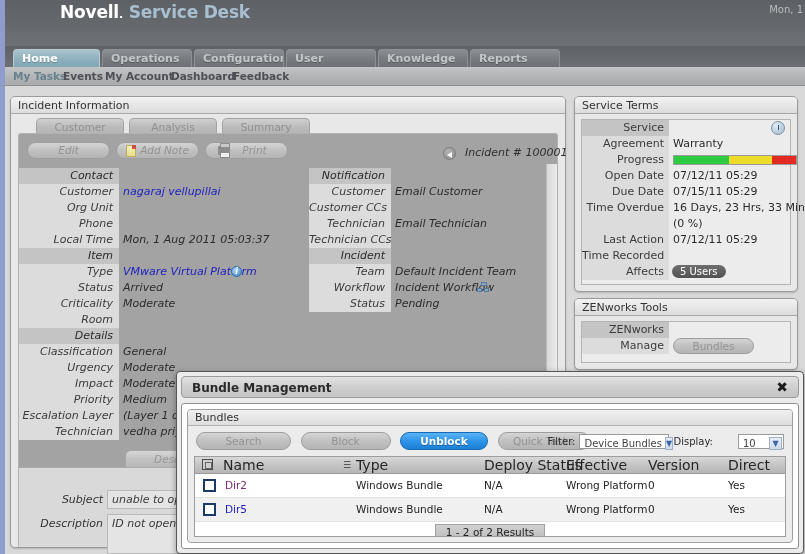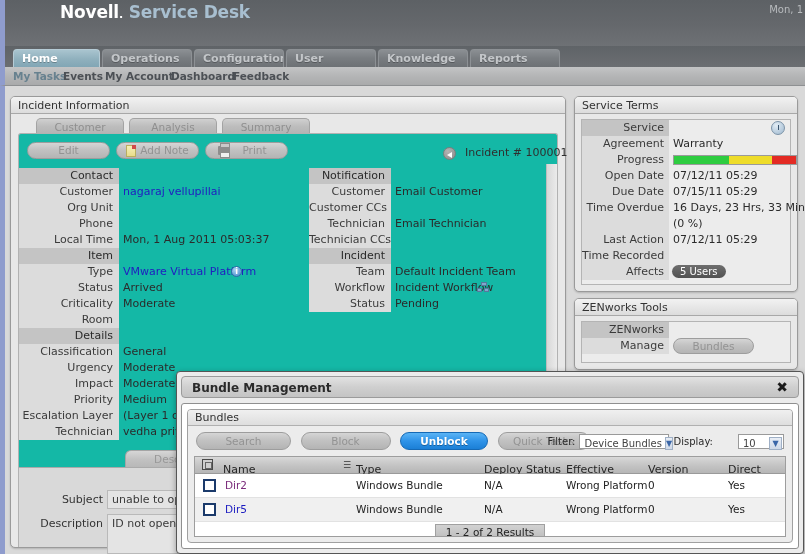--- a/index.html
+++ b/index.html
@@ -88,23 +88,24 @@
     border-radius: 4px 4px 0 0;
     padding: 2px 0 0 7px;
     font-size: 11px; color: #333;
     white-space: nowrap;
   }
 
   
   #incident-panel { left: 10px; top: 96px; width: 556px; height: 452px; }
   .inner-frame {
     position: absolute; left: 7px; top: 36px; right: 7px; bottom: 0;
-    background: #14b8a6;
+    background: #a3a3a3;
     border: 1px solid #b2b2b2; border-bottom: none;
     border-radius: 3px 3px 0 0;
+    font-style: italic;
   }
 
   .itab {
     position: absolute; top: 21px; height: 17px;
     border-radius: 5px 5px 0 0;
     background: linear-gradient(to bottom, #d0d0d0 0%, #bdbdbd 45%, #b2b2b2 100%);
     border: 1px solid #a3a3a3; border-bottom: none;
     color: #8f8f8f; font-size: 10.5px;
     text-align: center; padding-top: 2px;
     white-space: nowrap; overflow: hidden;
@@ -296,21 +297,21 @@
     border: 1px solid #9d9d9d;
     overflow: hidden;
   }
   .thead {
     height: 17px;
     background: linear-gradient(to bottom, #d8d8d8 0%, #c3c3c3 55%, #b6b6b6 100%);
     border-bottom: 1px solid #9a9a9a;
     position: relative;
   }
   .th {
-    position: absolute; top: 6px; font-size: 11px; color: #262626;
+    position: absolute; top: 0; font-size: 14px; color: #262626;
     white-space: nowrap;
   }
   .trow { position: relative; height: 24px; border-bottom: 1px solid #e2e2e2; }
   .trow.odd { background: #ffffff; }
   .trow.even { background: #f0f0f0; }
   .td { position: absolute; top: 5px; font-size: 10.5px; color: #222; white-space: nowrap; }
   .td.link { color: #1a1ac0; }
   .td.link.visited { color: #7a2a7a; }
   .cbx {
     position: absolute; left: 8px; top: 5px; width: 13px; height: 13px;

